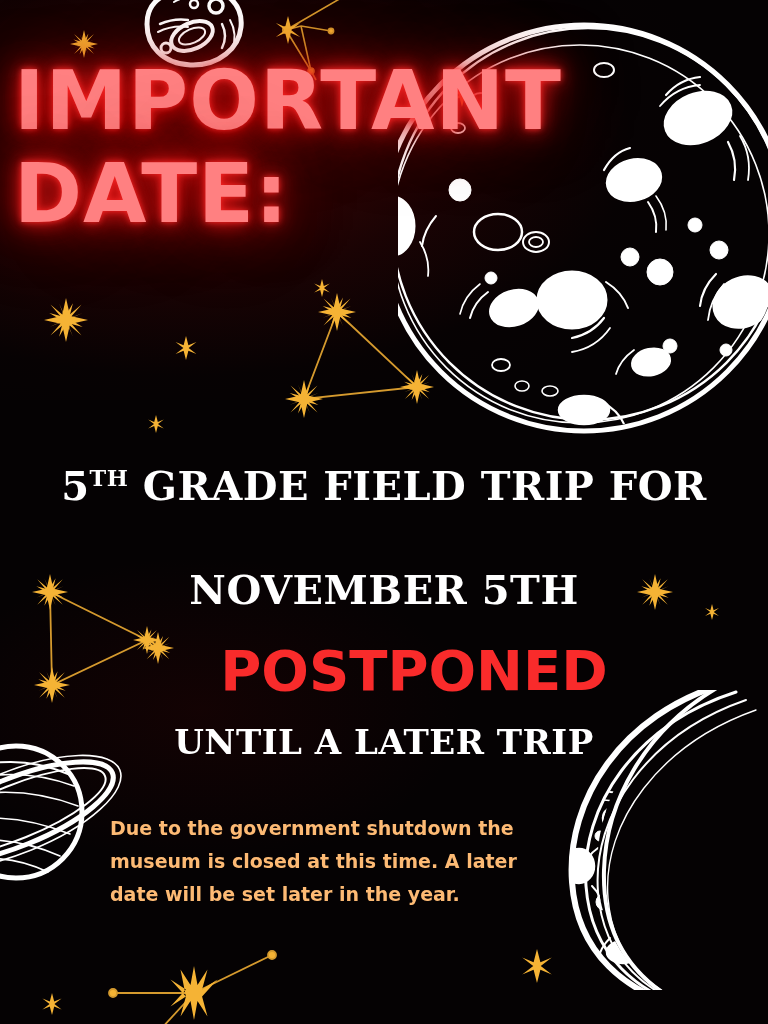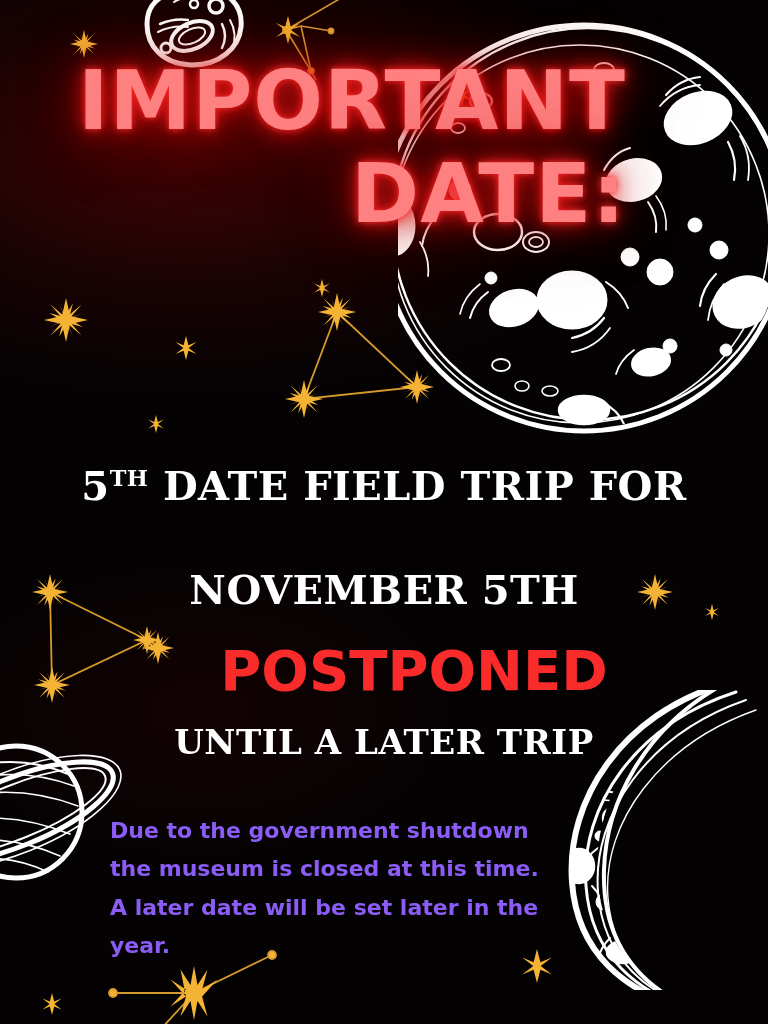--- a/index.html
+++ b/index.html
@@ -52,37 +52,36 @@
   #crescent   { left: 548px; top: 690px; width: 230px; height: 300px; }
   #saturn     { left: -62px; top: 726px; width: 190px; height: 170px; }
   #asteroid   { left: 130px; top: -16px; width: 120px; height: 86px; }
 
   
   .stars { position: absolute; left: 0; top: 0; width: 768px; height: 1024px; pointer-events: none; }
 
   
   .headline {
     position: absolute;
-    left: 6px;
+    left: 14px;
     top: 62px;
     width: 620px;
     font-family: "DejaVu Sans", sans-serif;
     font-weight: bold;
     font-size: 82px;
     line-height: 0.96;
     letter-spacing: 1px;
     color: #FF8081;
     text-shadow:
        0 0 6px rgba(255,40,40,0.95),
        0 0 18px rgba(240,25,25,0.85),
        0 0 34px rgba(215,12,12,0.72),
        0 0 58px rgba(190,8,8,0.55),
        0 0 92px rgba(160,5,5,0.35);
     z-index: 5;
-    text-align: right;
   }
   .headline .l2 { display: block; margin-top: 14px; }
 
   .serif-line {
     position: absolute;
     width: 768px;
     text-align: center;
     color: #FFFFFF;
     font-family: "DejaVu Serif", serif;
     font-weight: bold;
@@ -112,23 +111,23 @@
     padding-left: 30px;
   }
 
   #body-copy {
     position: absolute;
     left: 110px;
     top: 812px;
     width: 432px;
     font-family: "DejaVu Sans", sans-serif;
     font-weight: bold;
-    font-size: 22px;
+    font-size: 19px;
     line-height: 1.74;
-    color: #8b5cf6;
+    color: #fdba74;
     z-index: 5;
   }
 </style>
 </head>
 <body>
 
 <div id="poster">
 
   <div class="bg-glow"></div>
   <div class="bg-glow2"></div>
@@ -348,21 +347,21 @@
       <use href="#spark6" transform="translate(712,612) scale(8)"></use>
     </g>
   </svg>
 
   <div class="headline">
     <span>IMPORTANT</span>
     <span class="l2">DATE:</span>
   </div>
 
   <div class="serif-line" id="grade-line">
-    <span>5</span><span class="sup">TH</span><span> DATE FIELD TRIP FOR</span>
+    <span>5</span><span class="sup">TH</span><span> GRADE FIELD TRIP FOR</span>
   </div>
 
   <div class="serif-line" id="date-line">NOVEMBER 5TH</div>
 
   <div id="postponed">POSTPONED</div>
 
   <div class="serif-line" id="until-line">UNTIL A LATER TRIP</div>
 
   <div id="body-copy">Due to the government shutdown the museum is closed at this time. A later date will be set later in the year.</div>
 

